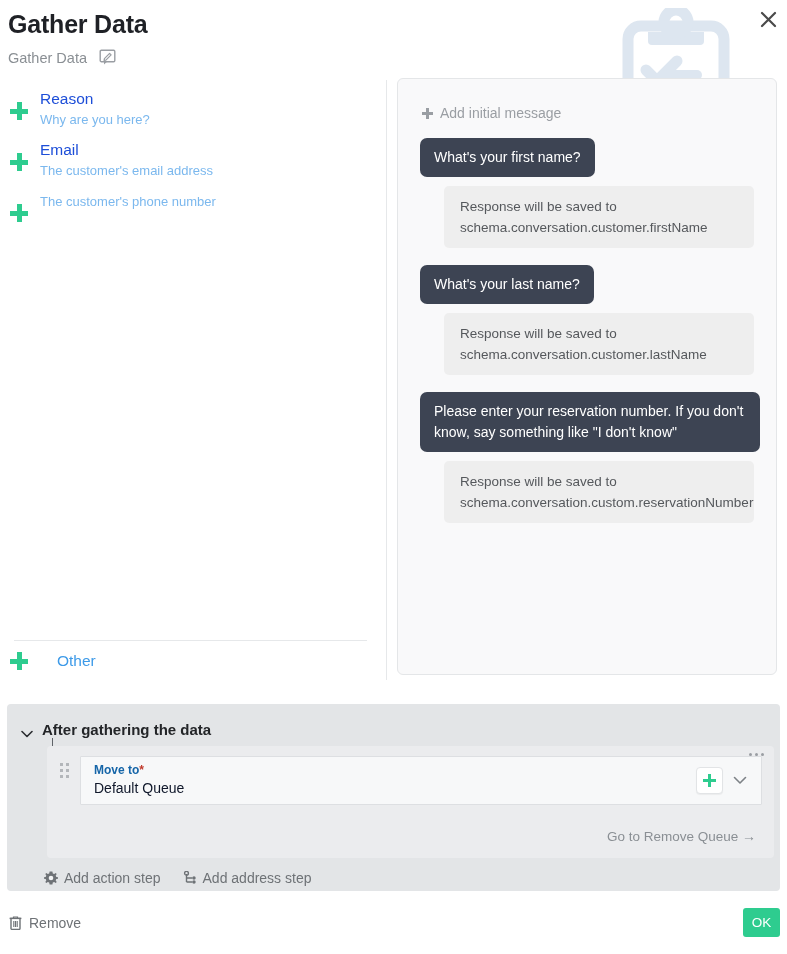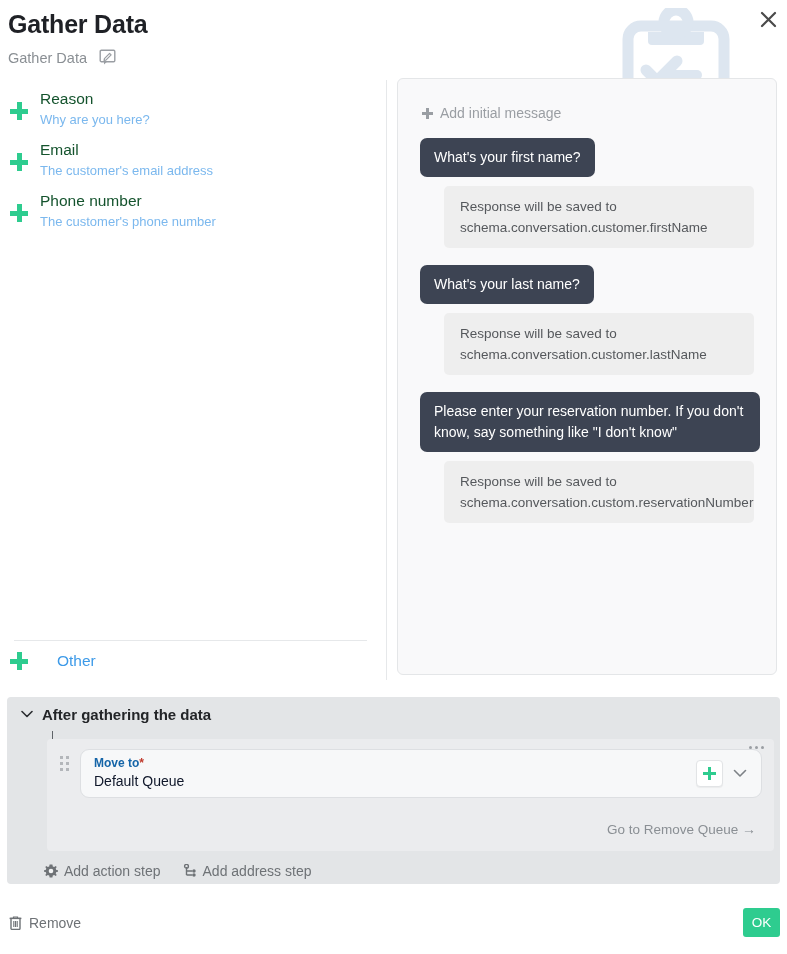--- a/index.html
+++ b/index.html
@@ -66,21 +66,21 @@
     margin-top: 13px; margin-right: 12px;
     position: relative;
   }
   .plus-green::before, .plus-green::after {
     content: ''; position: absolute; background: #2ecc8f;
   }
   .plus-green::before { left: 0; top: 6.5px; width: 18px; height: 5px; }
   .plus-green::after  { top: 0; left: 6.5px; height: 18px; width: 5px; }
   .field-text { display: flex; flex-direction: column; }
   .field-title {
-    font-size: 15.5px; color: #14532d; line-height: 20px;
+    font-size: 15.5px; color: #1d4ed8; line-height: 20px;
   }
   .field-desc {
     font-size: 13px; color: #7bb8ee; line-height: 20px; margin-top: 1px;
   }
 
   .left-divider {
     position: absolute; left: 14px; right: 19px; top: 560px;
     height: 1px; background: #e6e8ea;
   }
   .other-row {
@@ -132,23 +132,24 @@
 
   
   .after-section {
     position: absolute; left: 7px; top: 697px;
     width: 773px;
   }
   .after-header {
     background: #e3e5e7;
     border-radius: 4px 4px 0 0;
     height: 34px;
-    display: flex; align-items: center; gap: 9px;
+    display: flex; align-items: flex-end; gap: 9px;
     padding-left: 14px;
     cursor: pointer;
+    margin-top: 7px;
   }
   .after-header .chev { display:block; color:#2b2d31; }
   .after-title {
     font-size: 15px; font-weight: bold; color: #232528;
   }
   .after-body {
     background: #e3e5e7;
     border-radius: 0 0 4px 4px;
     padding: 8px 0 0 0;
     position: relative;
@@ -179,21 +180,21 @@
     flex: 0 0 auto; width: 12px;
     display: grid; grid-template-columns: 3px 3px; gap: 3px;
     margin: 7px 8px 0 1px; cursor: grab;
   }
   .drag-handle i { width: 3px; height: 3px; background: #b3b6ba; display: block; }
 
   .move-field {
     flex: 1;
     background: #f7f8f9;
     border: 1px solid #dddfe2;
-    border-radius: 9px;
+    border-radius: 1px;
     height: 49px;
     display: flex; align-items: center;
     padding: 0 8px 0 13px;
     cursor: pointer;
   }
   .move-text { flex: 1; }
   .move-label {
     font-size: 12px; font-weight: bold; color: #1565a8; line-height: 15px;
   }
   .req-star { color: #c0392b; font-weight: bold; }
@@ -306,21 +307,20 @@
         <span class="plus-green"></span>
         <span class="field-text">
           <span class="field-title">Email</span>
           <span class="field-desc">The customer's email address</span>
         </span>
       </div>
 
       <div class="field-item">
         <span class="plus-green"></span>
         <span class="field-text">
-          <span class="field-title">Phone number</span>
           <span class="field-desc">The customer's phone number</span>
         </span>
       </div>
 
     </div>
 
     <div class="left-divider"></div>
 
     <div class="other-row">
       <span class="plus-green"></span>

